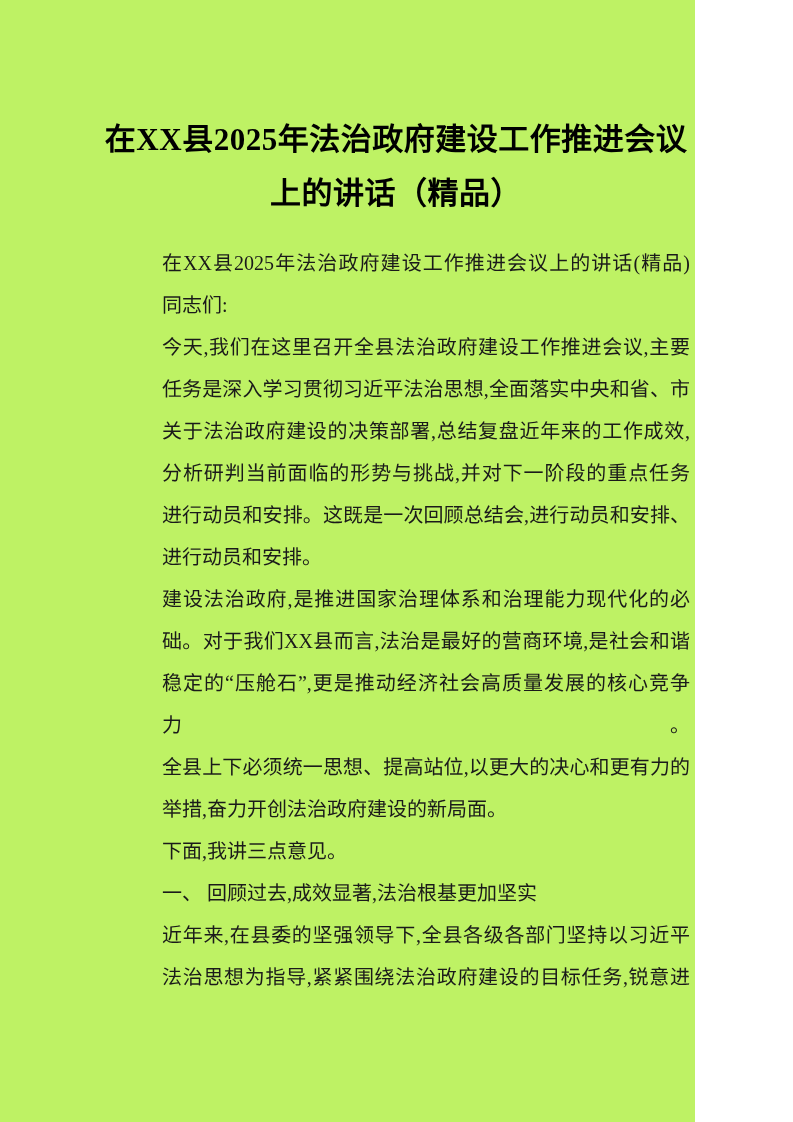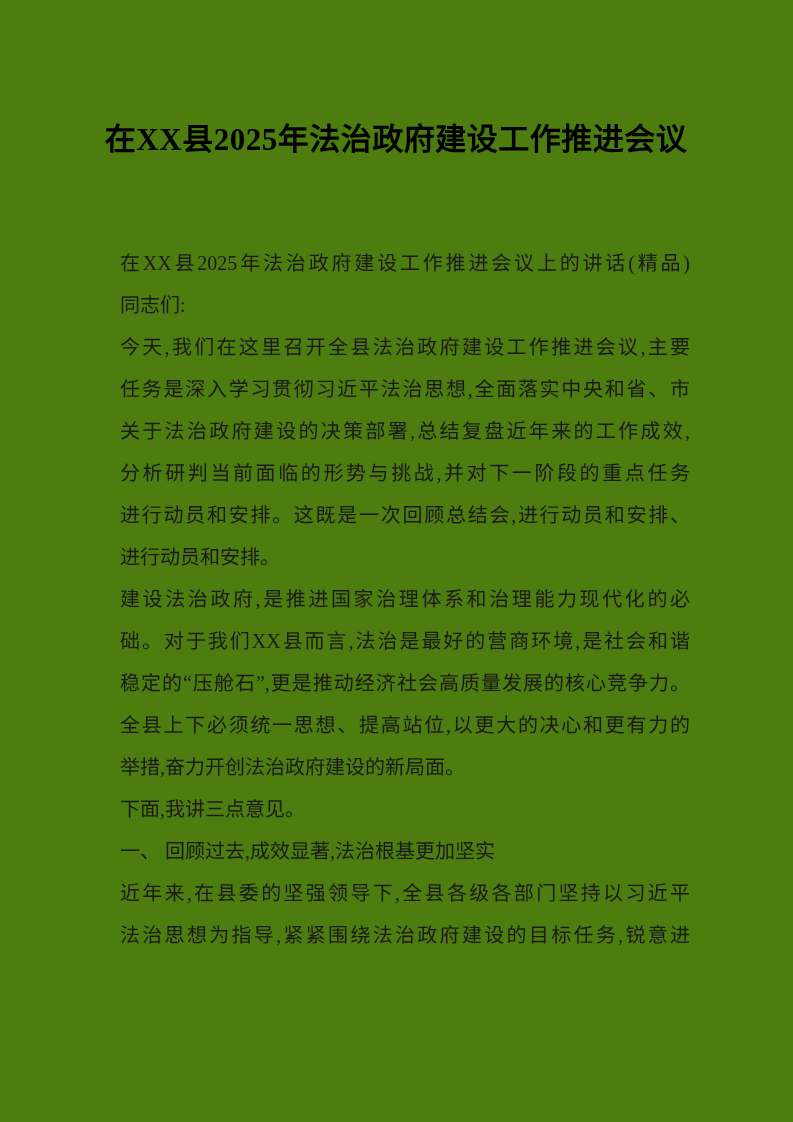--- a/index.html
+++ b/index.html
@@ -2,23 +2,23 @@
 <html lang="zh-CN"><head>
 <meta charset="utf-8">
 <style>
   html, body {
     margin: 0;
     padding: 0;
     background: #ffffff;
   }
   .page {
     position: relative;
-    width: 793px;
+    width: 695px;
     height: 1122px;
-    background: #4d7c0f;
+    background: #bef264;
     overflow: hidden;
     font-family: "Liberation Serif", "DejaVu Serif", serif;
     color: #1a1a1a;
   }
   .doc-title {
     position: absolute;
     top: 113px;
     left: 96px;
     width: 600px;
     margin: 0;
@@ -37,33 +37,35 @@
     top: 242px;
     left: 120px;
     width: 570px;
     font-size: 20px;
     line-height: 42px;
     color: #1a1a1a;
   }
   .line {
     min-height: 42px;
     text-align: left;
+    margin-left: 42px;
   }
   .line.j {
     text-align: justify;
     text-align-last: justify;
   }
 </style>
 </head>
 <body>
 
 <div class="page">
 
   <h1 class="doc-title">
     <span class="title-line">在XX县2025年法治政府建设工作推进会议</span>
+    <span class="title-line">上的讲话（精品）</span>
   </h1>
 
   <div class="doc-body">
       <div class="line j">在XX县2025年法治政府建设工作推进会议上的讲话(精品)</div>
       <div class="line">同志们:</div>
       <div class="line j">今天,我们在这里召开全县法治政府建设工作推进会议,主要</div>
       <div class="line j">任务是深入学习贯彻习近平法治思想,全面落实中央和省、市</div>
       <div class="line j">关于法治政府建设的决策部署,总结复盘近年来的工作成效,</div>
       <div class="line j">分析研判当前面临的形势与挑战,并对下一阶段的重点任务</div>
       <div class="line j">进行动员和安排。这既是一次回顾总结会,进行动员和安排、</div>

